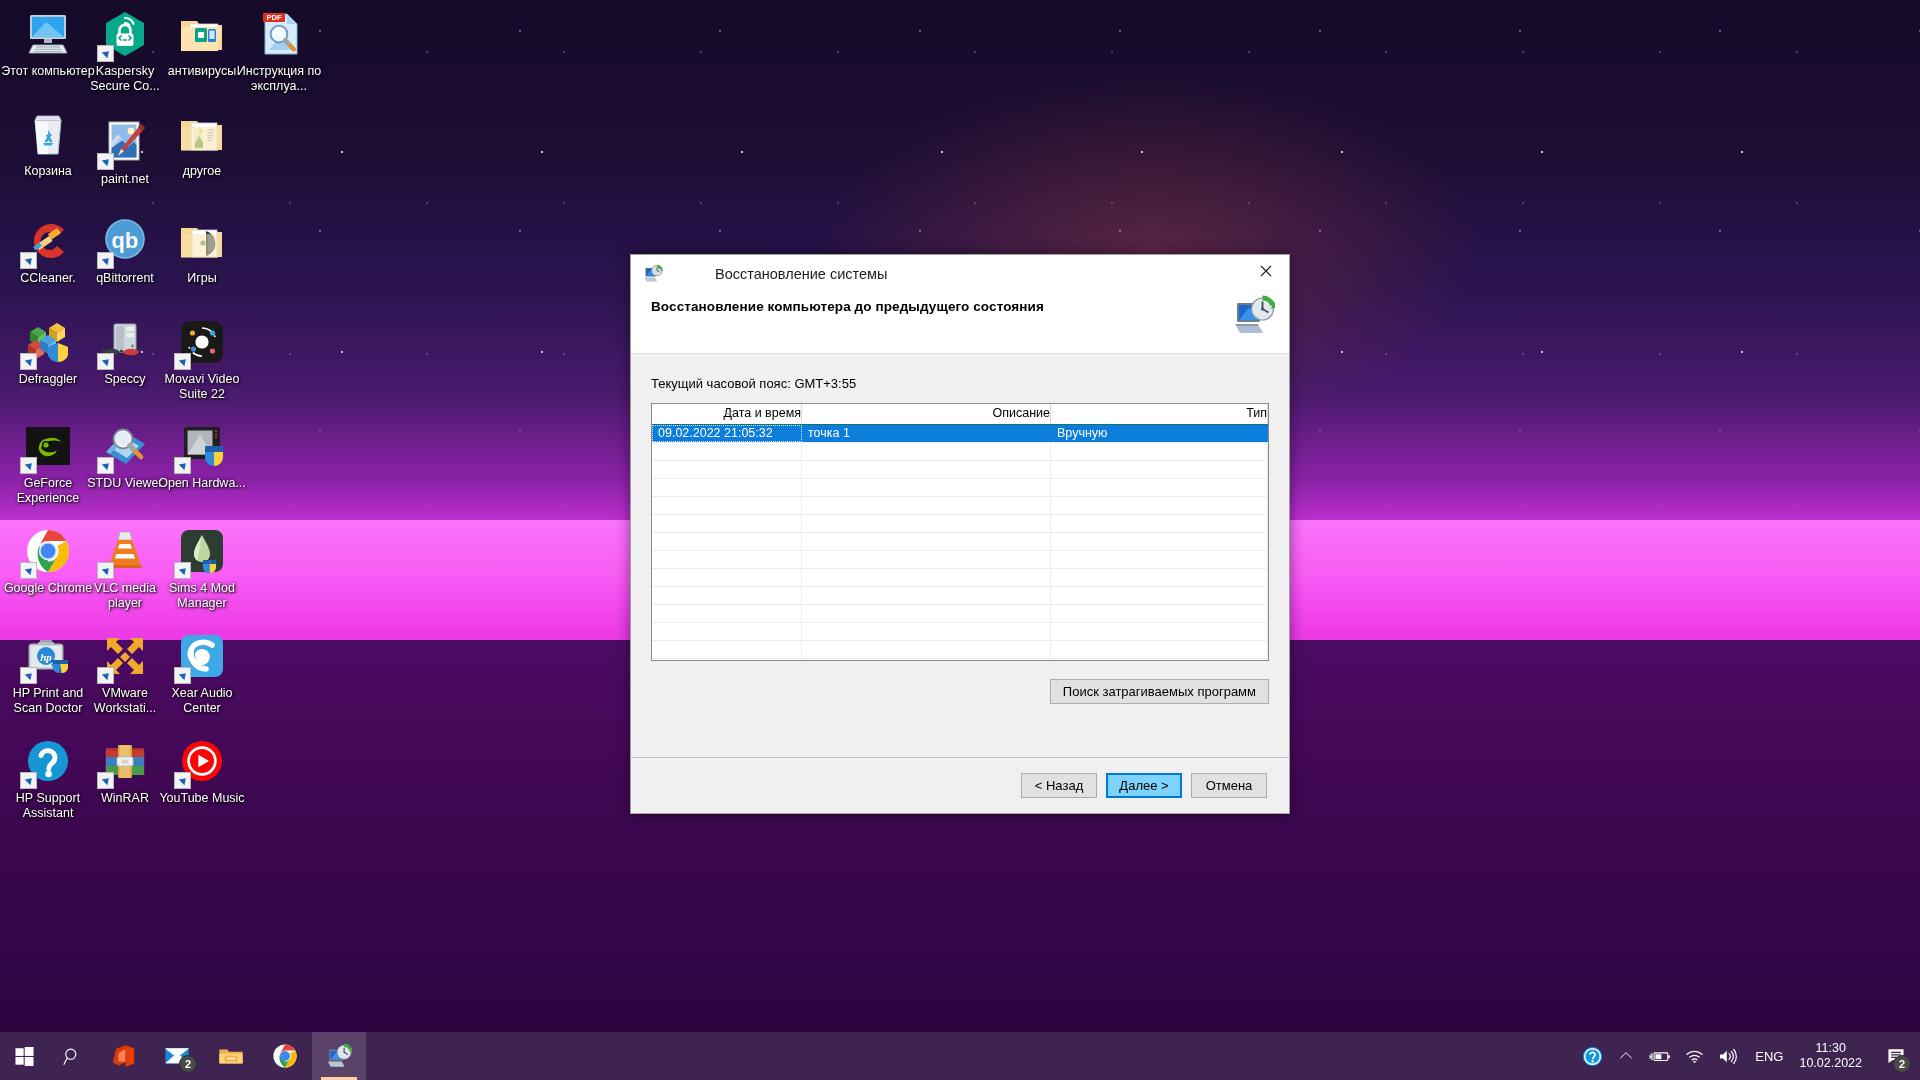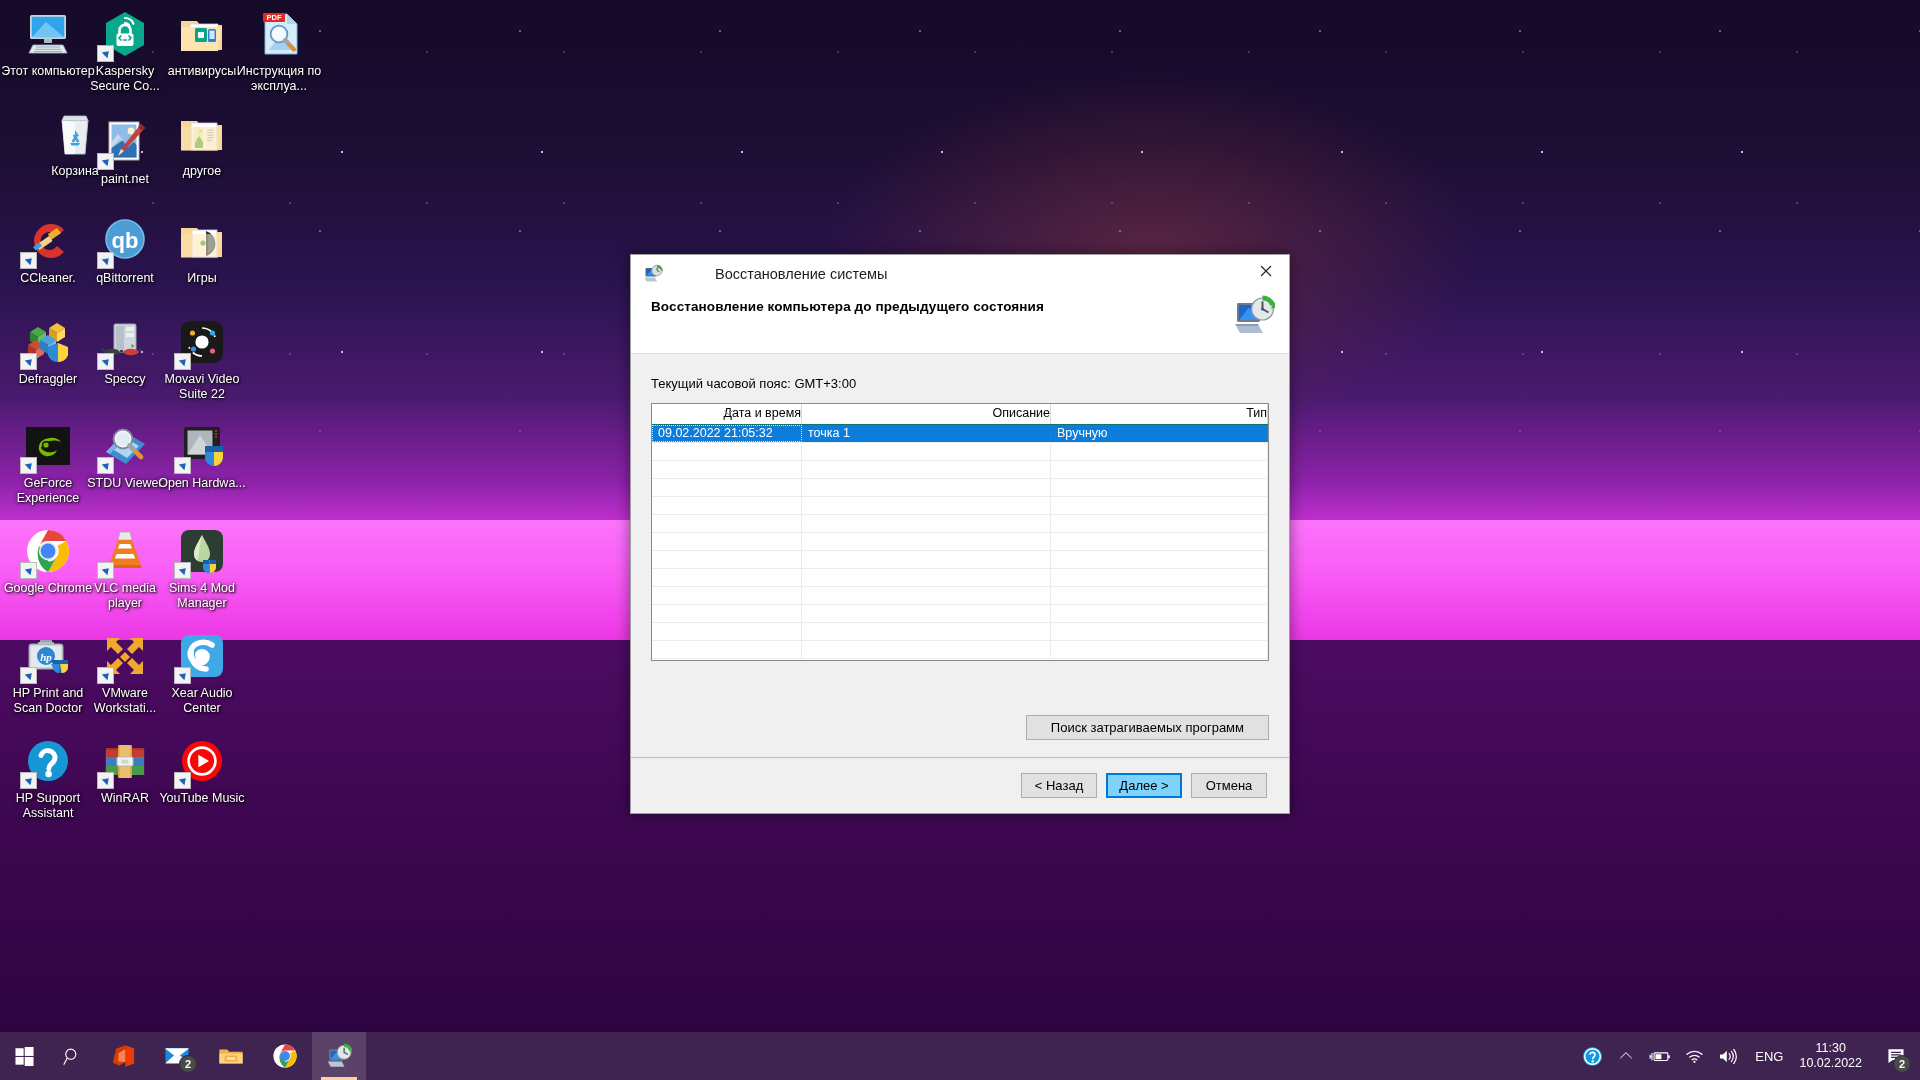--- a/index.html
+++ b/index.html
@@ -204,21 +204,21 @@
     border:1px solid #adadad;
     color:#000;
     padding:0 10px;
     height:25px;
     line-height:23px;
     cursor:default;
     white-space:nowrap;
   }
   .btn.default { border:2px solid #0078d7; background:#7dd3fc; line-height:21px;}
   .scan-row { margin-top:18px; display:flex; justify-content:flex-end; }
-  .scan-row .btn { padding: 0 24px; margin-top: 36px; }
+  .scan-row .btn { padding: 0 12px; }
 
   .dlg-footer {
     position:absolute; left:0; bottom:0;
     width:100%;
     height:56px;
     background:#f0f0f0;
     border-top:1px solid #bfbfbf;
     display:flex; align-items:center; justify-content:flex-end;
     padding-right:22px;
     gap:9px;
@@ -330,21 +330,21 @@
       <text x="19" y="10.2" font-size="7.6" font-family="Liberation Sans" font-weight="bold" fill="#fff" text-anchor="middle">PDF</text>
       <path d="M14 40 L26 24 L38 40 Z" fill="#8ec6ef" opacity=".7"></path>
       <circle cx="24" cy="24" r="8.4" fill="#e9f3fb" stroke="#6699c4" stroke-width="1.8"></circle>
       <circle cx="24" cy="24" r="6.4" fill="#f8fbfe" opacity=".8"></circle>
       <path d="M30.2 30.2 L39 39.5" stroke="#e0902a" stroke-width="4.2" stroke-linecap="round"></path>
       <path d="M30.2 30.2 L33 33.2" stroke="#9aa5b0" stroke-width="4.2" stroke-linecap="round"></path>
           </svg>
         </div>
         <div class="lbl">Инструкция по эксплуа...</div>
       </div>
-      <div class="dicon" style="left: 0px; top: 108px; margin-left: 27px;">
+      <div class="dicon" style="left: 0px; top: 108px;">
         <div class="glyph">
           <svg viewBox="0 0 48 48" width="48" height="48">
       <path d="M11 10 L37 10 L34 44 L14 44 Z" fill="#e9edf1" stroke="#b6bfc8" stroke-width="1"></path>
       <path d="M11 10 L24 13 L24 44 L14 44 Z" fill="#f7f9fb"></path>
       <path d="M13 6 L35 6 L37 10.5 L11 10.5 Z" fill="#dde3e9" stroke="#b6bfc8" stroke-width=".8"></path>
       <path d="M24 20 l4.2 6 h-2.6 l-1.6 -2.4 Z" fill="#3ba4de"></path>
       <path d="M20.5 31.5 l4.5 -7.4 l2.2 1.4 l-4.4 7.2 z" fill="#3ba4de"></path>
       <path d="M28.5 31.5 l-4.5 -7.4 l-2.2 1.4 l4.4 7.2 z" fill="#3ba4de"></path>
       <path d="M19.2 33 h10 l-1.6 2.6 h-7 z" fill="#3ba4de"></path>
           </svg>
@@ -679,21 +679,21 @@
           <circle cx="29.5" cy="14" r="11" fill="#e3e8ed" stroke="#8f98a2" stroke-width="1.2"></circle>
           <path d="M29.5 3 a11 11 0 0 1 10.3 7.1" fill="none" stroke="#3fae3f" stroke-width="5"></path>
           <path d="M41.3 7.5 l-3.5 5.9 l6.2 -.5 z" fill="#3fae3f"></path>
           <path d="M29.5 6.5 L29.5 14 L35.5 17.5" fill="none" stroke="#4a5762" stroke-width="2"></path>
           <circle cx="29.5" cy="14" r="1.5" fill="#4a5762"></circle>
         </svg>
       </span>
     </div>
 
     <div class="dlg-body">
-      <div class="tz-line">Текущий часовой пояс: GMT+3:00</div>
+      <div class="tz-line">Текущий часовой пояс: GMT+3:55</div>
 
       <div class="listview">
         <div class="lv-head">
           <div class="col col-date">
             <span>Дата и время</span>
             <span class="sort-caret">
               <svg viewBox="0 0 9 5" width="9" height="5">
                   <path d="M0.5 0.5 L4.5 4.2 L8.5 0.5" fill="none" stroke="#8a8a8a" stroke-width="1"></path>
                 </svg>
             </span>

